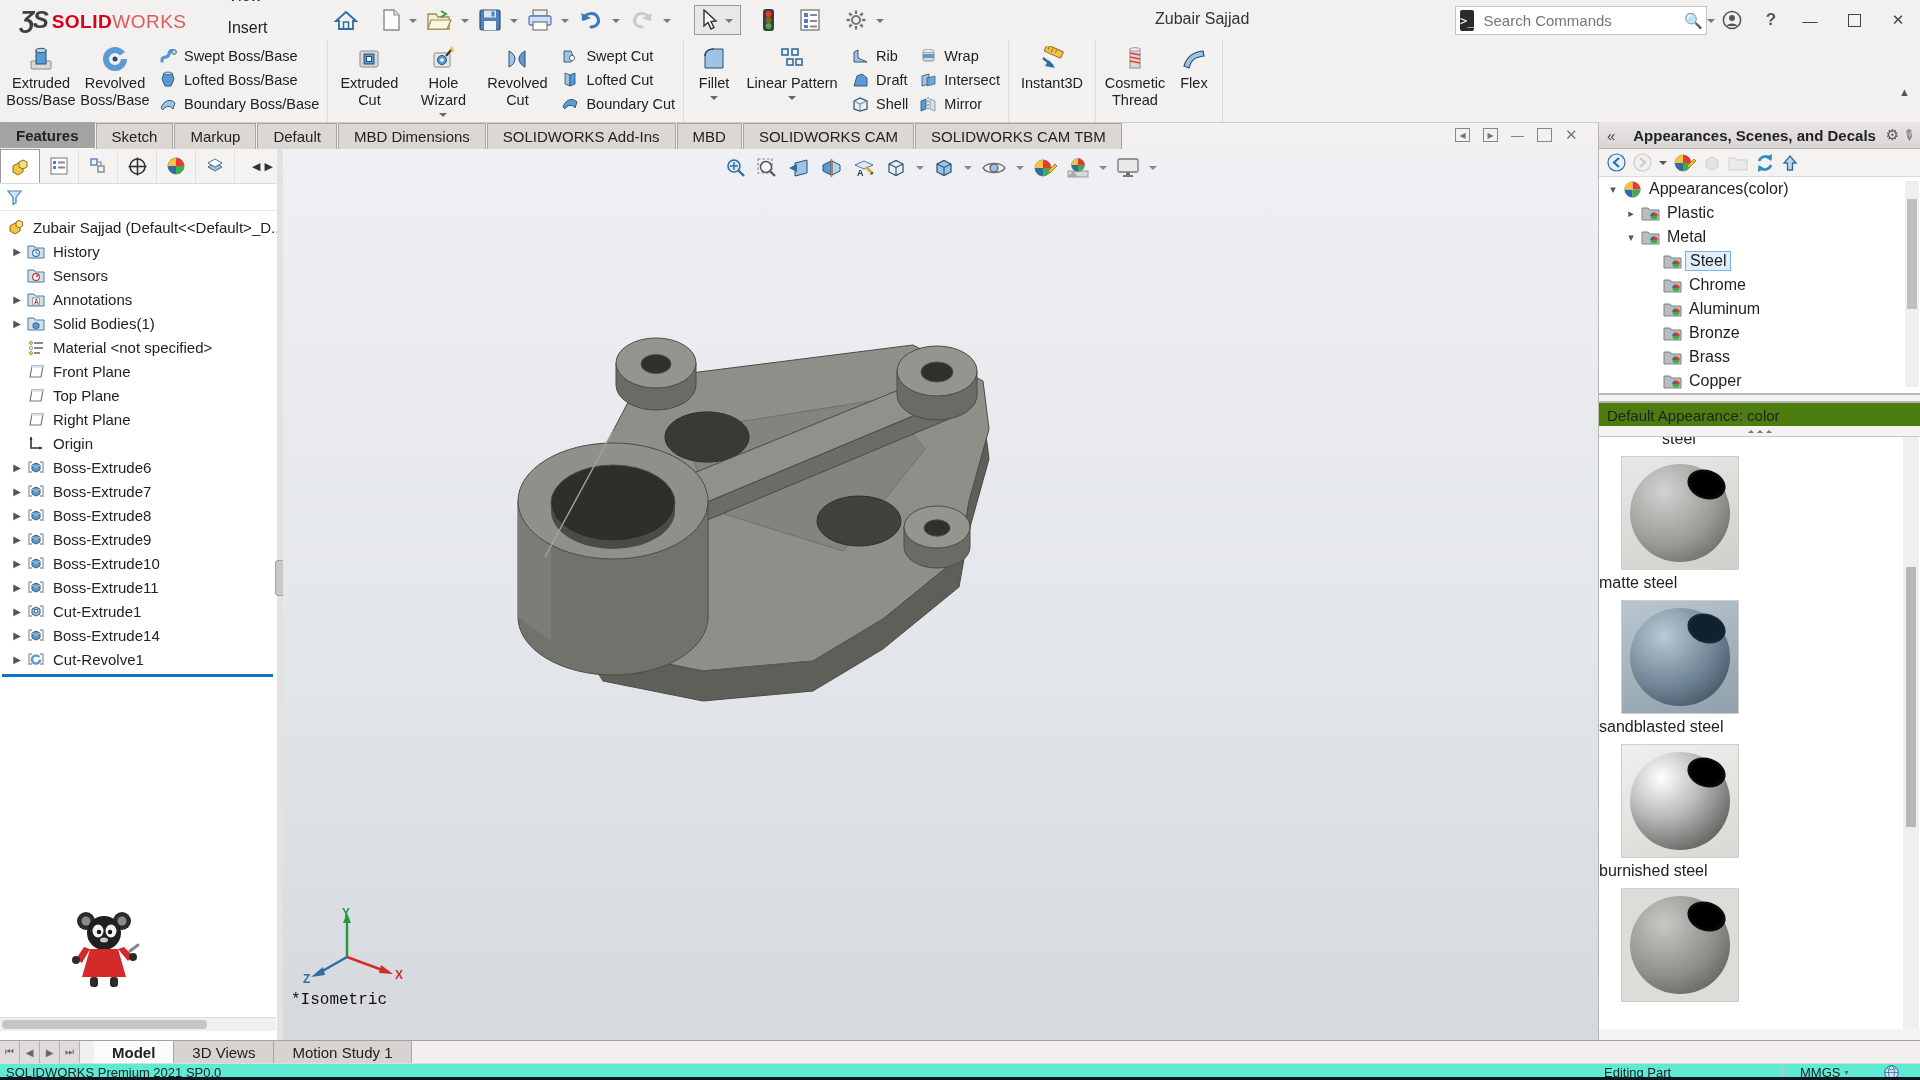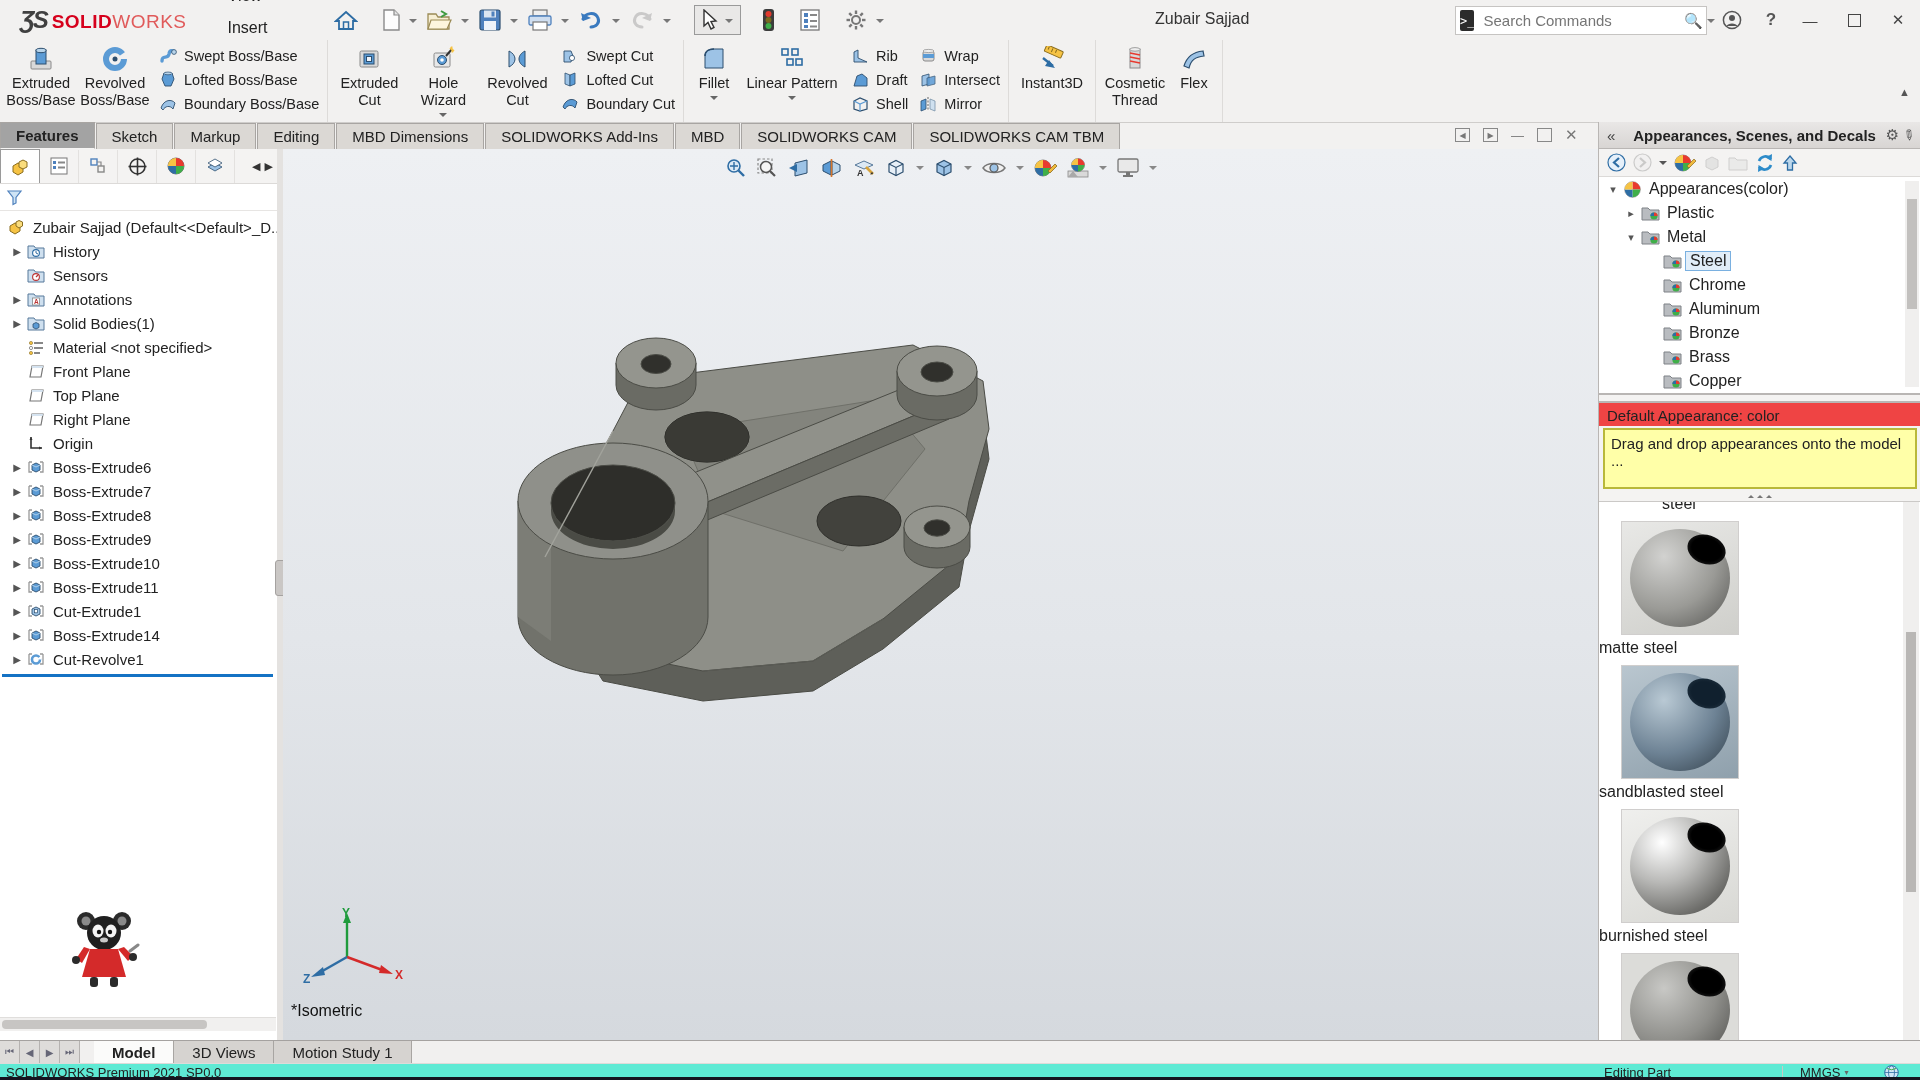--- a/index.html
+++ b/index.html
@@ -70,41 +70,41 @@
   .trow.child{padding-left:8px;}
   .rollback{height:3px;background:#1472c4;margin:3px 4px 0 2px;}
   .lp-hscroll{position:absolute;left:0;top:868px;width:276px;height:13px;background:#f1f0ef;border-top:1px solid #e0dedc;}
   .lp-hthumb{position:absolute;left:2px;top:2px;width:205px;height:9px;background:#c7c5c3;border-radius:4px;}
 
   
   #viewport{position:absolute;top:149px;left:283px;width:1315px;height:891px;background:linear-gradient(180deg,#eef0f3 0%,#e3e6ea 55%,#d5d9de 100%);overflow:hidden;}
   #headsup{position:absolute;left:50%;top:8px;transform:translateX(-50%);display:flex;align-items:center;gap:9px;}
   .hic{display:flex;align-items:center;}
   .hdd{width:0;height:0;border:4px solid transparent;border-top-color:#888;margin-top:4px;}
-  #viewlabel{position:absolute;left:8px;bottom:20px;font-size:16px;color:#111;}
+  #viewlabel{position:absolute;left:8px;bottom:31px;font-size:16px;color:#111;font-family:Liberation Mono, monospace;}
   #triad{position:absolute;left:20px;bottom:55px;}
   #mascot{position:absolute;left:70px;top:758px;}
 
   
   #taskpane{position:absolute;top:122px;left:1598px;width:322px;height:918px;background:#f4f3f2;border-left:1px solid #b9b6b4;}
   .tp-header{height:26px;background:linear-gradient(#e9e7e6,#d8d5d3);display:flex;align-items:center;border-bottom:1px solid #b9b6b4;}
   .tp-title{font-weight:bold;font-size:15px;flex:1;text-align:center;}
   .tp-chev{padding:0 8px;color:#444;font-size:15px;}
   .tp-gear{color:#555;font-size:15px;font-family:"DejaVu Sans",sans-serif;margin-right:4px;}
   .tp-pin{color:#555;font-size:14px;transform:rotate(40deg);display:inline-block;margin-right:6px;}
   .tp-toolbar{height:27px;display:flex;align-items:center;gap:7px;padding-left:8px;background:#f4f3f2;border-bottom:1px solid #dcdad8;}
   .tp-tree{background:#fff;height:216px;position:relative;overflow:hidden;font-size:16px;}
   .tp-row{display:flex;align-items:center;height:24px;}
   .tp-chevron{width:16px;text-align:center;color:#555;font-size:11px;flex:none;}
   .tp-ic{width:22px;height:17px;margin-right:6px;flex:none;display:flex;align-items:center;justify-content:center;}
   .tp-sel{border:1px solid #7ab0e0;background:#e2eef9;padding:0 4px;margin-left:-4px;}
   .tp-vscroll{position:absolute;right:2px;top:4px;width:14px;height:206px;background:#f0efee;}
   .tp-vthumb{position:absolute;left:2px;top:18px;width:10px;height:110px;background:#c2c0be;}
   .tp-split{height:6px;border-top:2px solid #b9b6b4;border-bottom:2px solid #b9b6b4;background:#f4f3f2;}
-  .tp-defapp{font-size:15px;padding:4px 8px 2px 8px;background:#ef4444;}
+  .tp-defapp{font-size:15px;padding:4px 8px 2px 8px;background:#4d7c0f;}
   .tp-hint{margin:2px 4px;border:2px solid #b8b83a;background:#ffffa8;font-size:15px;padding:5px 6px 18px 6px;}
   .tp-dots{height:10px;display:flex;justify-content:center;gap:3px;align-items:center;background:#f4f3f2;border-bottom:1px solid #cbc9c7;}
   .tp-dots span{width:0;height:0;border:3px solid transparent;border-bottom-color:#777;margin-top:-3px;}
   .tp-thumbarea{position:relative;background:#fff;height:592px;overflow:hidden;}
   .tp-grouplabel{font-size:16px;color:#222;text-align:center;width:160px;margin-top:-7px;}
   .thumb{width:116px;height:112px;margin:8px 0 0 22px;border:1px solid #d0cecd;position:relative;overflow:hidden;}
   .thumb .ball{position:absolute;left:7%;top:6%;width:86%;height:88%;border-radius:50%;}
   .thumb .hole{position:absolute;left:56%;top:12%;width:34%;height:26%;border-radius:50%;background:radial-gradient(#000 55%,#333);transform:rotate(18deg);}
   .thumb-label{width:160px;font-size:16px;margin-top:4px;}
   .tp-thumbscroll{position:absolute;right:2px;top:0;width:16px;height:592px;background:#f0efee;}
@@ -525,21 +525,21 @@
         <span class="biglabel">Flex</span>
       </div>
     </div>
     <span class="ribcaret">▲</span>
   </div>
 
   <div id="tabrow">
     <span class="ftab active">Features</span>
     <span class="ftab">Sketch</span>
     <span class="ftab">Markup</span>
-    <span class="ftab">Editing</span>
+    <span class="ftab">Default</span>
     <span class="ftab">MBD Dimensions</span>
     <span class="ftab">SOLIDWORKS Add-Ins</span>
     <span class="ftab">MBD</span>
     <span class="ftab">SOLIDWORKS CAM</span>
     <span class="ftab">SOLIDWORKS CAM TBM</span>
     <span class="docbtns">
       <span class="docbox">◀</span>
       <span class="docbox">▶</span>
       <span>—</span>
       <span class="docbox"></span>
@@ -1161,21 +1161,20 @@
         </span>
         <span>Copper</span>
       </div>
       <div class="tp-vscroll">
           <div class="tp-vthumb"></div>
         </div>
     </div>
 
     <div class="tp-split"></div>
     <div class="tp-defapp">Default Appearance: color</div>
-    <div class="tp-hint">Drag and drop appearances onto the model ...</div>
     <div class="tp-dots">
         <span></span>
         <span></span>
         <span></span>
       </div>
 
     <div class="tp-thumbarea">
       <div class="tp-grouplabel">steel</div>
 
       <div class="thumb" style="background:linear-gradient(160deg,#e8e8e6,#cfcfcb);">

